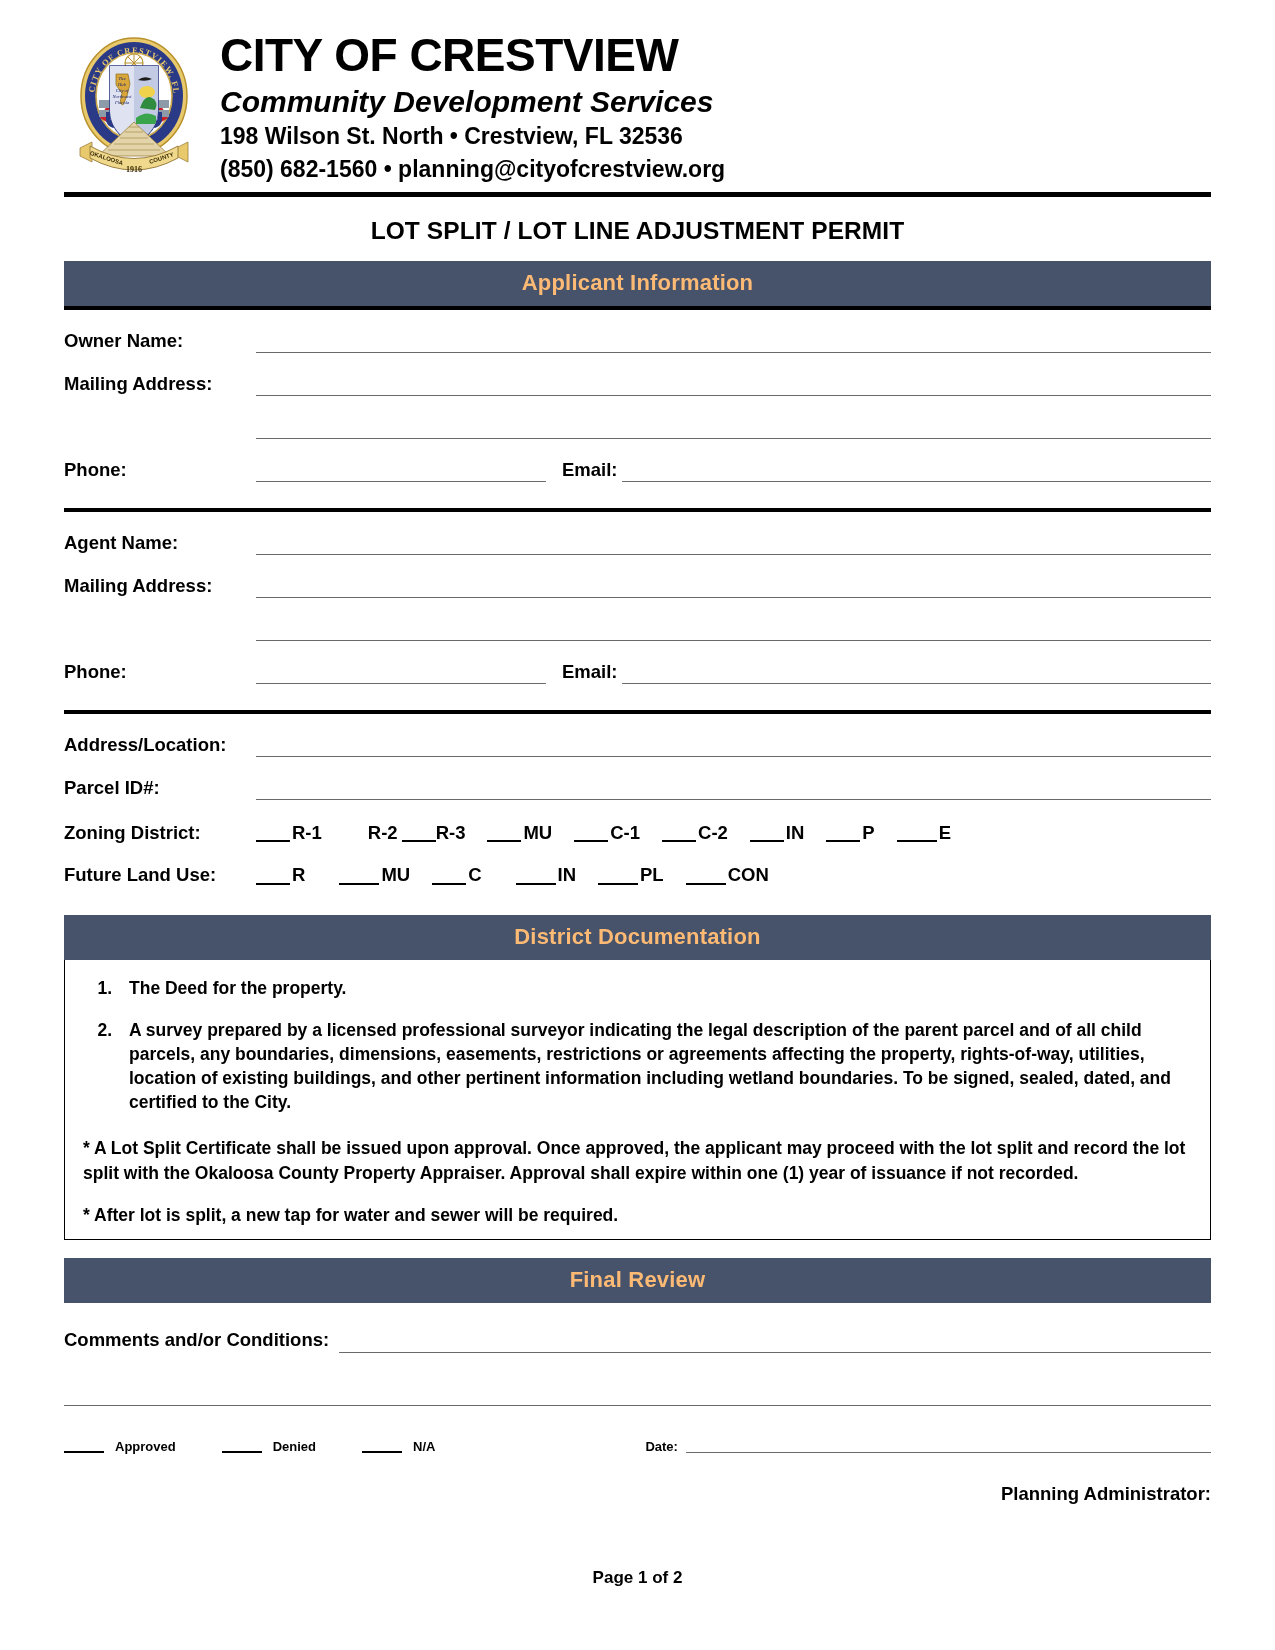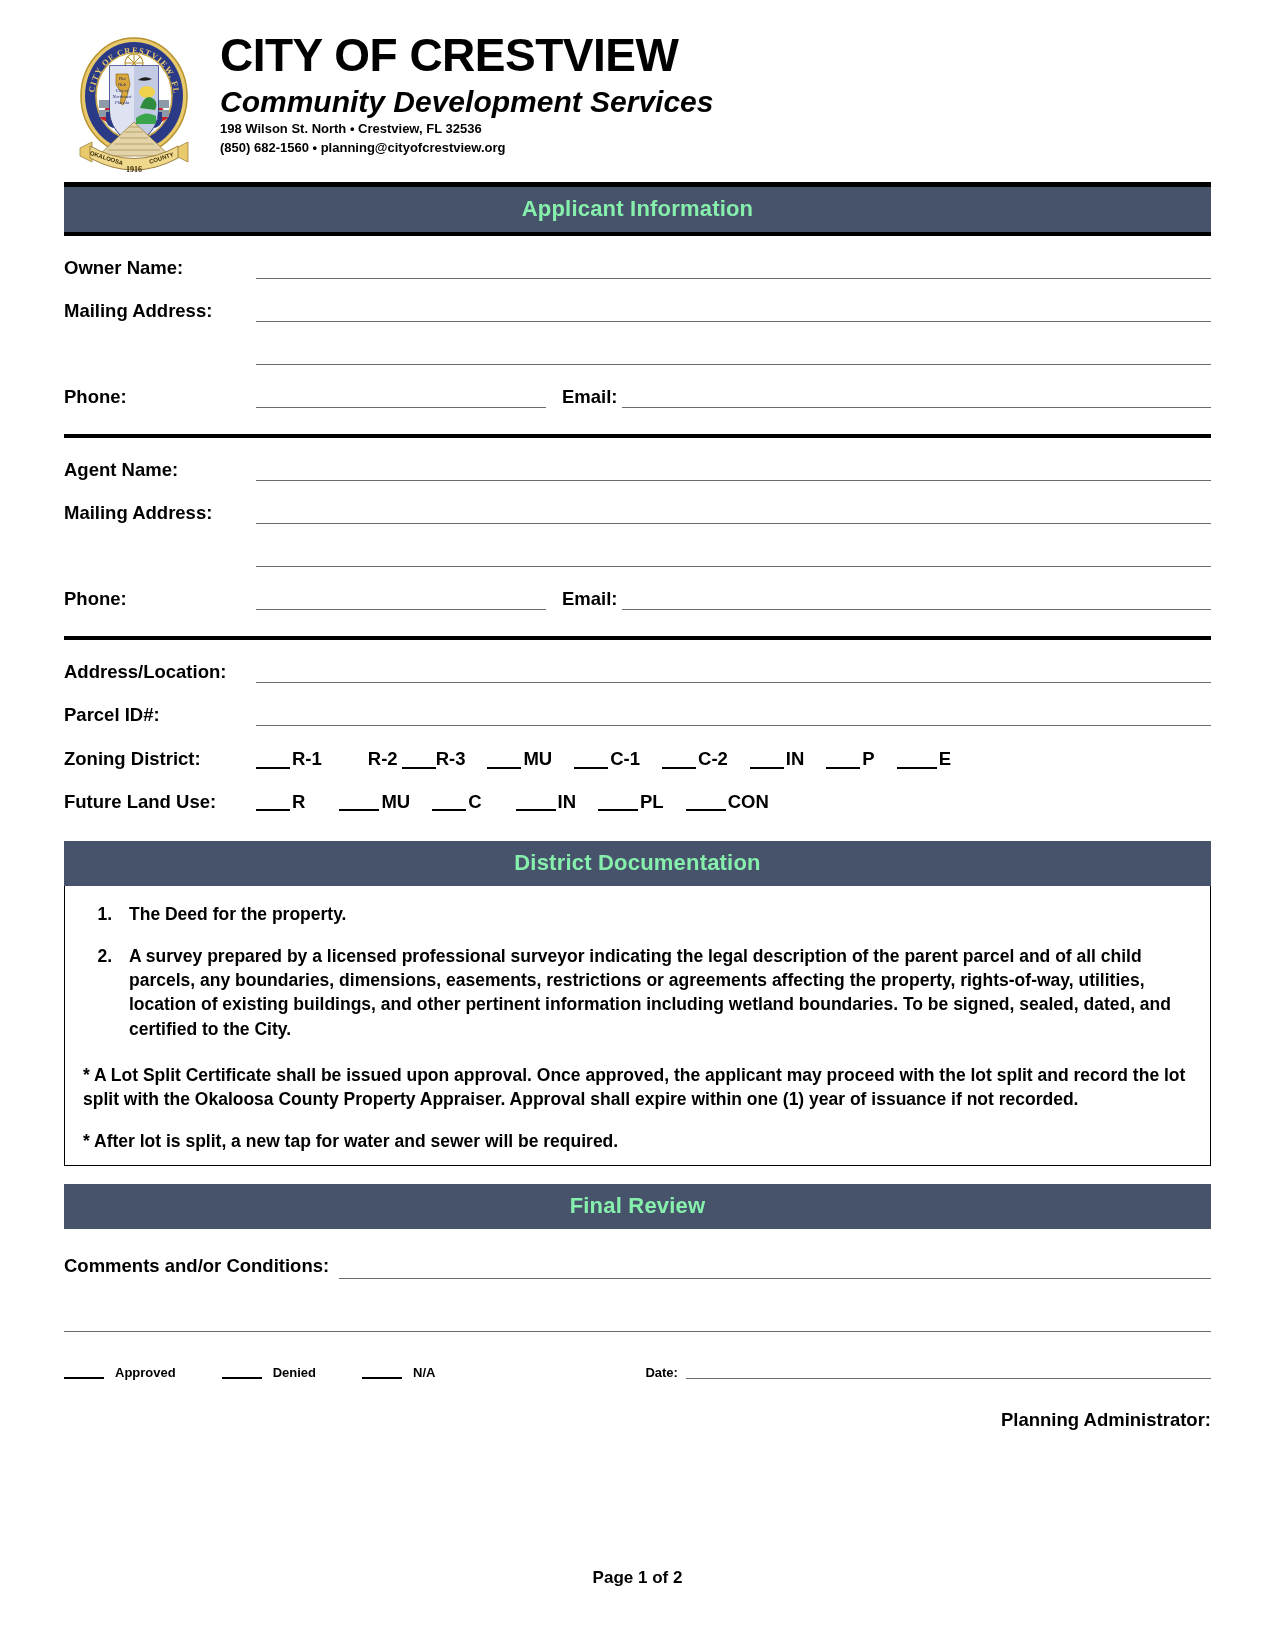--- a/index.html
+++ b/index.html
@@ -51,21 +51,21 @@
   }
   .dept-name {
     font-size: 30px;
     font-weight: bold;
     font-style: italic;
     line-height: 1.25;
     margin-top: 4px;
     white-space: nowrap;
   }
   .addr-line {
-    font-size: 13px;
+    font-size: 23px;
     font-weight: bold;
     line-height: 1.42;
     white-space: nowrap;
   }
   .rule-thick {
     border-top: 5px solid #000;
     margin-top: 6px;
   }
 
   
@@ -74,21 +74,21 @@
     font-size: 24.5px;
     font-weight: bold;
     letter-spacing: 0.1px;
     margin-top: 20px;
     margin-bottom: 16px;
   }
 
   
   .sec-bar {
     background: #47536b;
-    color: #86efac;
+    color: #fdba74;
     text-align: center;
     font-size: 22px;
     font-weight: bold;
     padding: 9px 0 10px 0;
     letter-spacing: 0.2px;
   }
   .bar-underline {
     border-top: 4px solid #000;
   }
 
@@ -334,20 +334,21 @@
     <div class="headtext">
       <div class="org-name">CITY OF CRESTVIEW</div>
       <div class="dept-name">Community Development Services</div>
       <div class="addr-line">198 Wilson St. North • Crestview, FL 32536</div>
       <div class="addr-line">(850) 682-1560 • planning@cityofcrestview.org</div>
     </div>
   </div>
 
   <div class="rule-thick"></div>
 
+  <div class="doc-title">LOT SPLIT / LOT LINE ADJUSTMENT PERMIT</div>
 
   <div class="sec-bar">Applicant Information</div>
   <div class="bar-underline"></div>
 
   <div class="frow">
     <div class="flabel lbl-w">Owner Name:</div>
     <div class="fline"></div>
   </div>
 
   <div class="frow">

